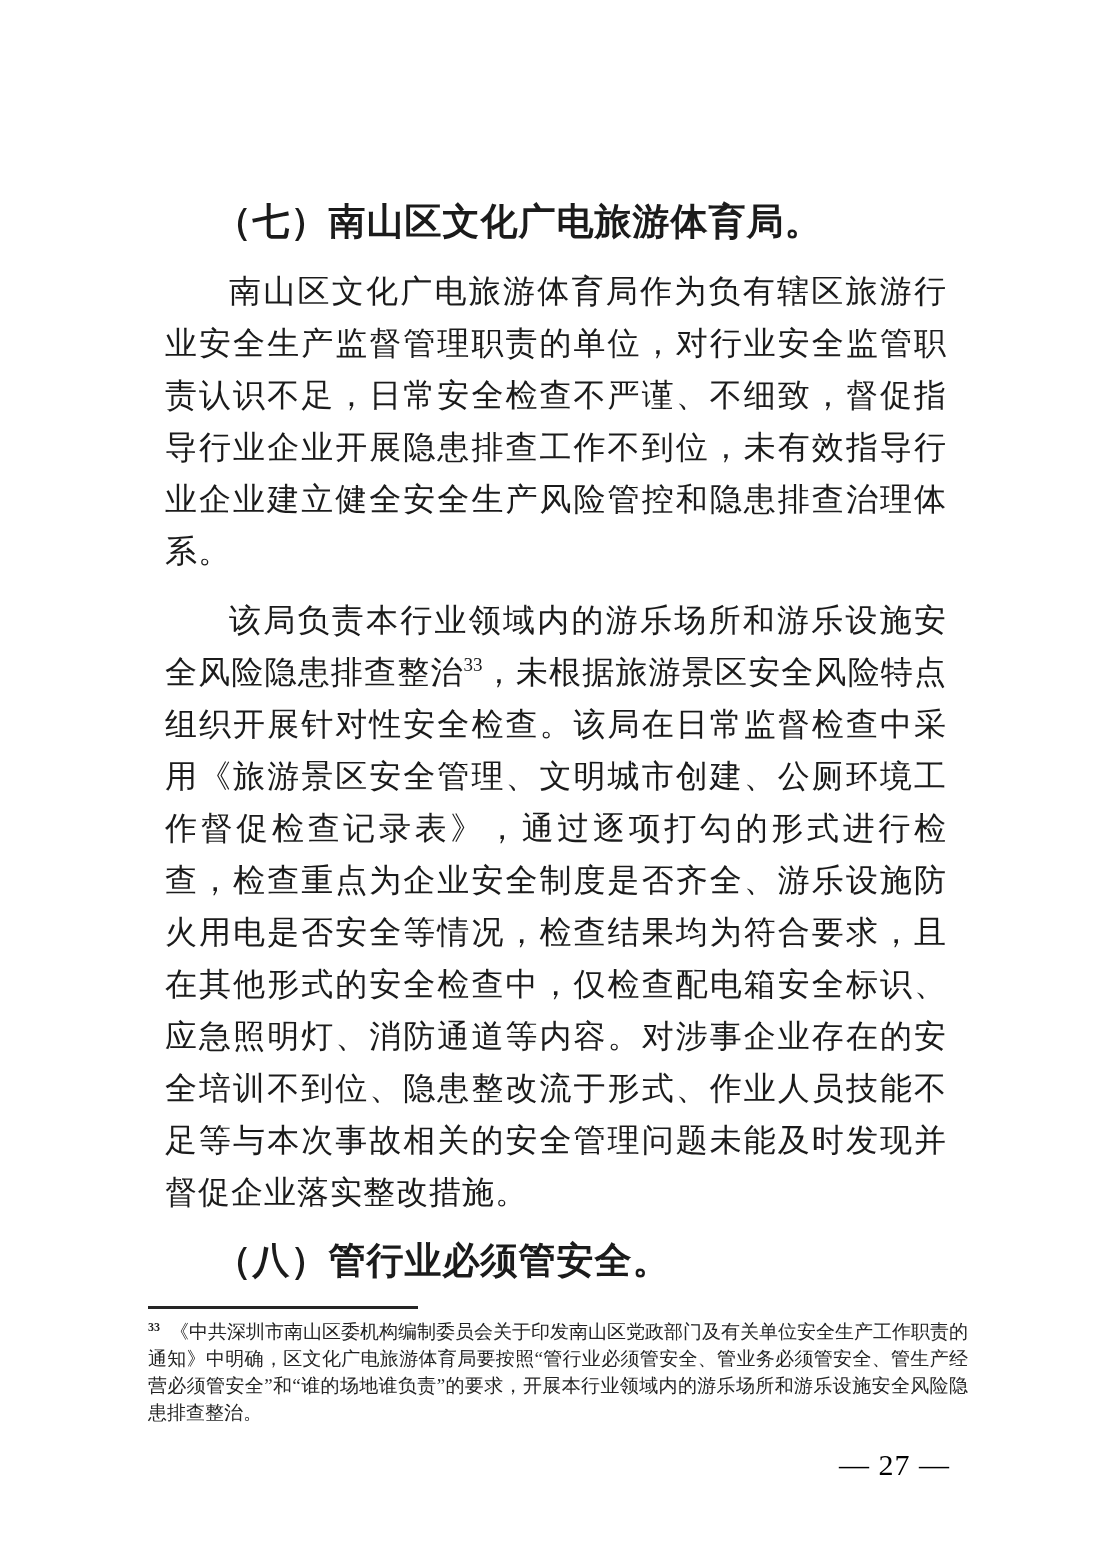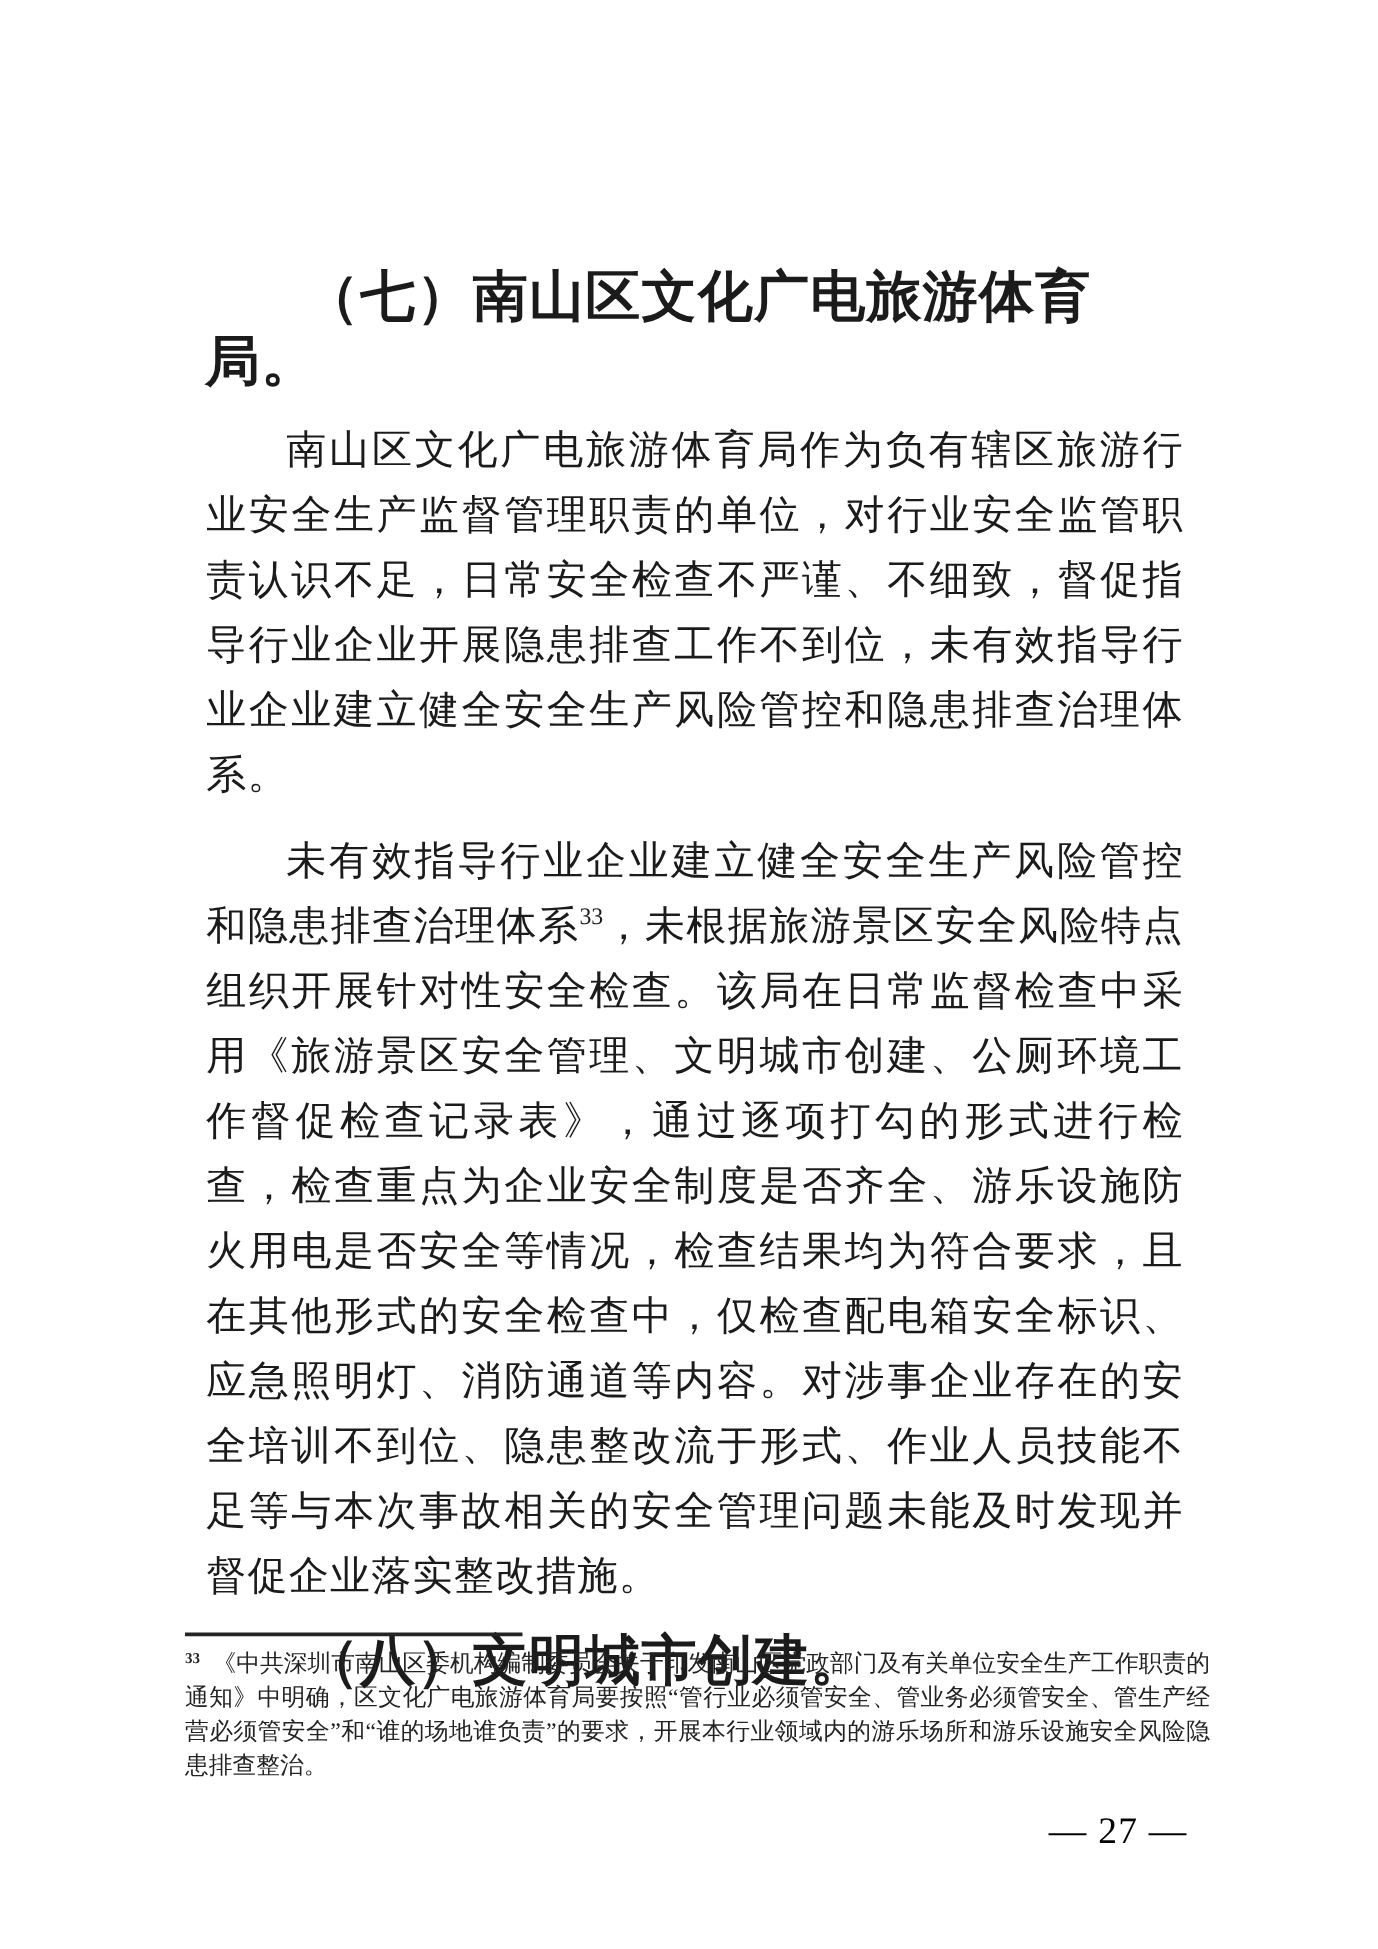--- a/index.html
+++ b/index.html
@@ -16,22 +16,22 @@
     font-family: "Liberation Serif", "DejaVu Serif", serif;
     color: #1b1b1b;
   }
   .content {
     position: absolute;
     left: 148px;
     top: 196px;
     width: 816px;
   }
   .section-heading {
-    margin: 16px;
-    font-size: 44px;
+    margin: 0;
+    font-size: 37px;
     font-weight: 700;
     line-height: 52px;
     text-indent: 1.8em;
     letter-spacing: 1px;
   }
   .body-para {
     margin: 17px;
     font-size: 32px;
     line-height: 52px;
     text-indent: 2em;
@@ -84,23 +84,23 @@
 <body>
 
 <div class="page">
 
   <div class="content">
 
     <h2 class="section-heading">（七）南山区文化广电旅游体育局。</h2>
 
     <p class="body-para">南山区文化广电旅游体育局作为负有辖区旅游行业安全生产监督管理职责的单位，对行业安全监管职责认识不足，日常安全检查不严谨、不细致，督促指导行业企业开展隐患排查工作不到位，未有效指导行业企业建立健全安全生产风险管控和隐患排查治理体系。</p>
 
-    <p class="body-para"><span>未有效指导行业企业建立健全安全生产风险管控和隐患排查治理体系</span><sup class="body-ref">33</sup><span>，未根据旅游景区安全风险特点组织开展针对性安全检查。该局在日常监督检查中采用《旅游景区安全管理、文明城市创建、公厕环境工作督促检查记录表》，通过逐项打勾的形式进行检查，检查重点为企业安全制度是否齐全、游乐设施防火用电是否安全等情况，检查结果均为符合要求，且在其他形式的安全检查中，仅检查配电箱安全标识、应急照明灯、消防通道等内容。对涉事企业存在的安全培训不到位、隐患整改流于形式、作业人员技能不足等与本次事故相关的安全管理问题未能及时发现并督促企业落实整改措施。</span></p>
+    <p class="body-para"><span>该局负责本行业领域内的游乐场所和游乐设施安全风险隐患排查整治</span><sup class="body-ref">33</sup><span>，未根据旅游景区安全风险特点组织开展针对性安全检查。该局在日常监督检查中采用《旅游景区安全管理、文明城市创建、公厕环境工作督促检查记录表》，通过逐项打勾的形式进行检查，检查重点为企业安全制度是否齐全、游乐设施防火用电是否安全等情况，检查结果均为符合要求，且在其他形式的安全检查中，仅检查配电箱安全标识、应急照明灯、消防通道等内容。对涉事企业存在的安全培训不到位、隐患整改流于形式、作业人员技能不足等与本次事故相关的安全管理问题未能及时发现并督促企业落实整改措施。</span></p>
 
-    <h2 class="section-heading">（八）文明城市创建。</h2>
+    <h2 class="section-heading">（八）管行业必须管安全。</h2>
 
 
   </div>
 
   <div class="footnotes">
     <div class="footnote-rule"></div>
     <p class="footnote-text"><sup class="footnote-marker">33</sup><span>《中共深圳市南山区委机构编制委员会关于印发南山区党政部门及有关单位安全生产工作职责的通知》中明确，区文化广电旅游体育局要按照“管行业必须管安全、管业务必须管安全、管生产经营必须管安全”和“谁的场地谁负责”的要求，开展本行业领域内的游乐场所和游乐设施安全风险隐患排查整治。</span></p>
   </div>
 
   <div class="page-number">— 27 —</div>

